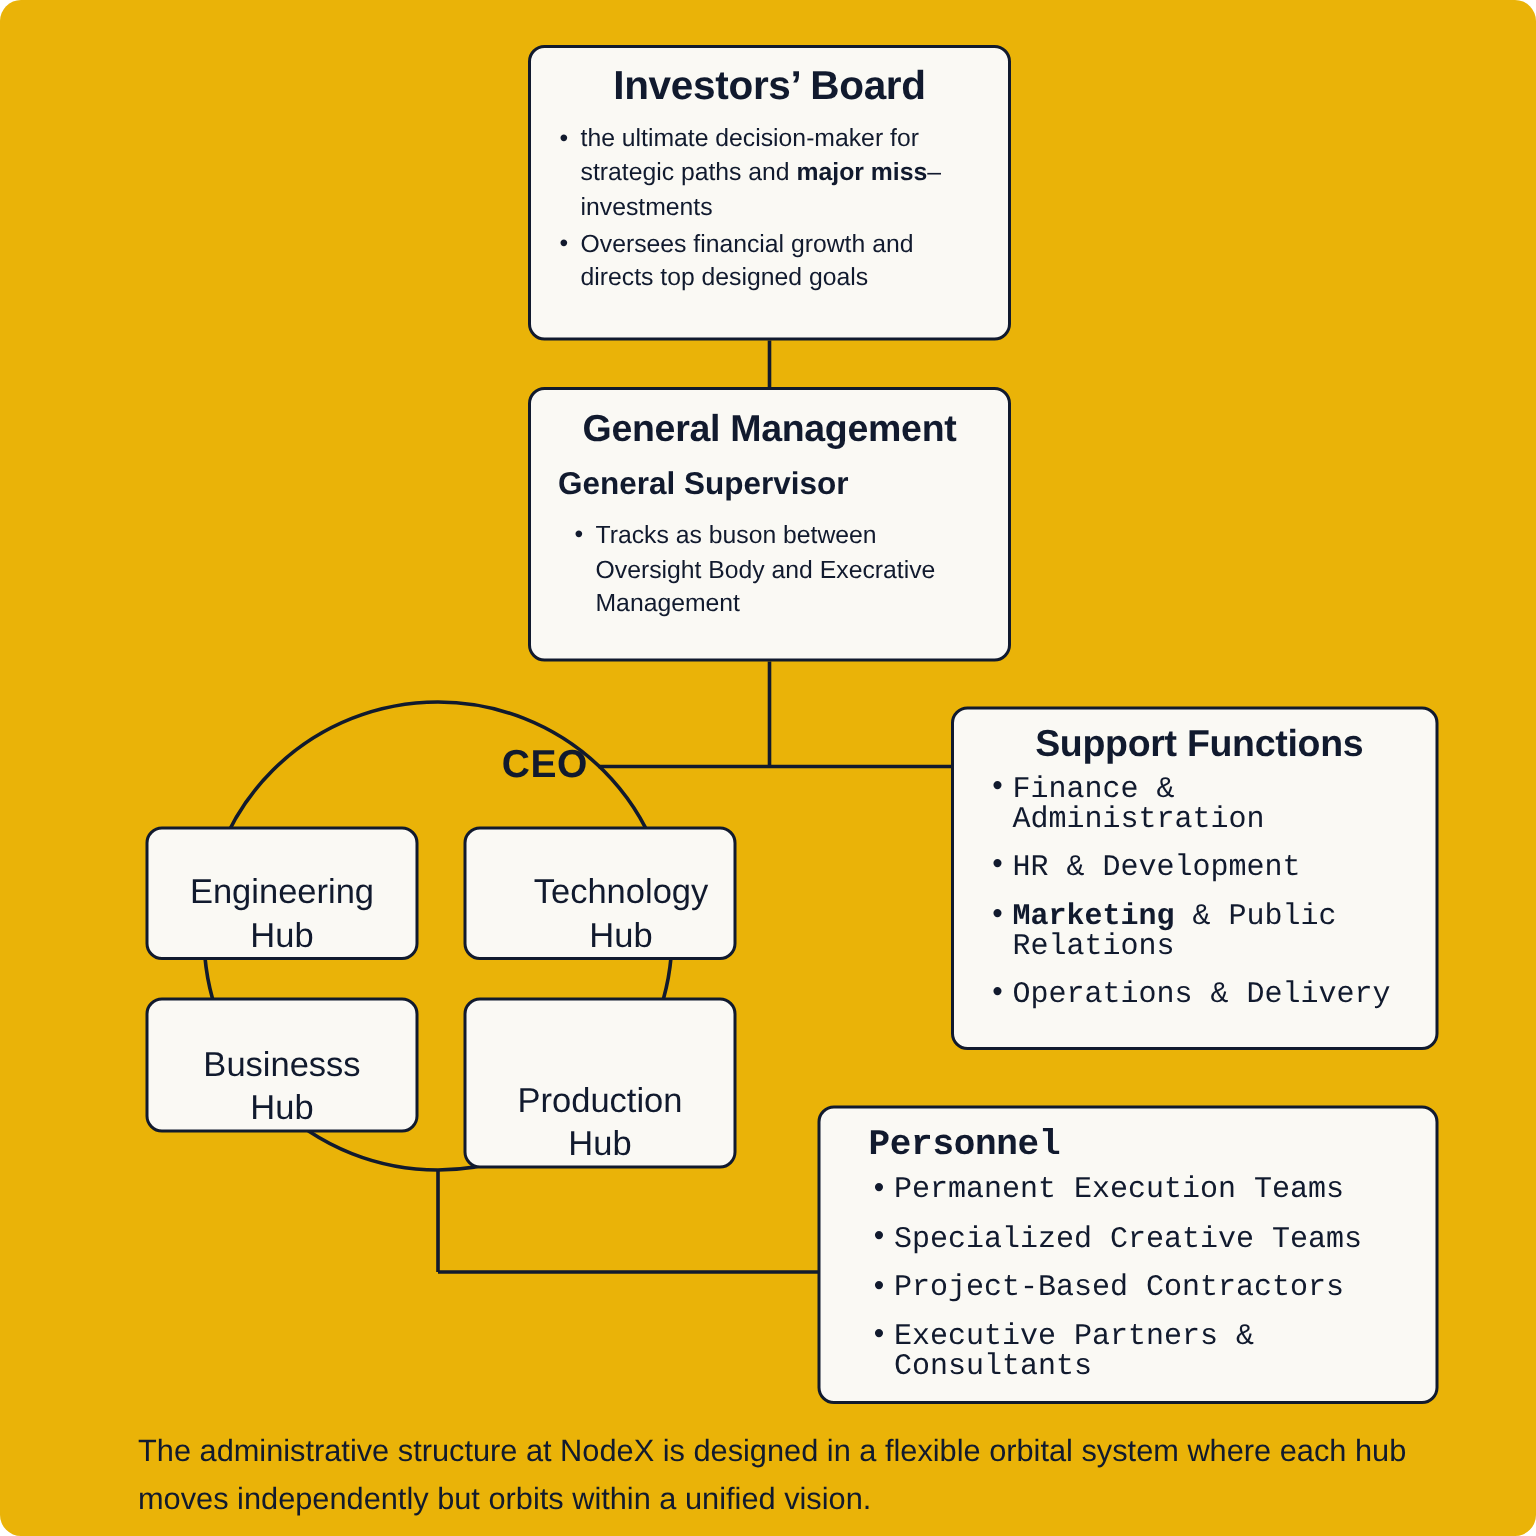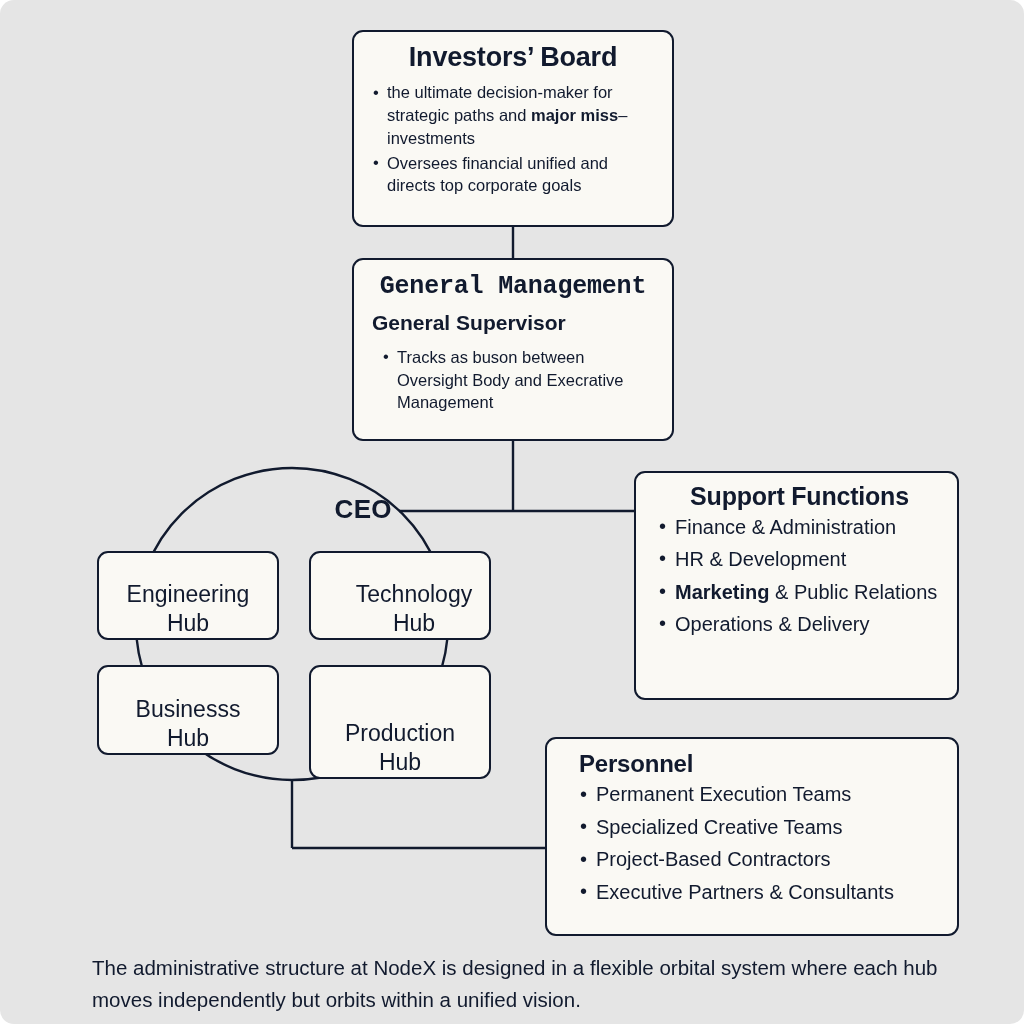--- a/index.html
+++ b/index.html
@@ -12,21 +12,21 @@
     height: 1024px;
     background: #ffffff;
     font-family: "Liberation Sans", sans-serif;
     -webkit-font-smoothing: antialiased;
   }
 
   #canvas {
     position: relative;
     width: 1024px;
     height: 1024px;
-    background: #e5e5e5;
+    background: #eab308;
     border-radius: 14px;
     overflow: hidden;
     box-sizing: border-box;
   }
 
   
   #connectors {
     position: absolute;
     left: 0;
     top: 0;
@@ -96,21 +96,20 @@
     top: 258px;
     width: 322px;
     height: 183px;
     padding: 13px 18px 0 18px;
   }
   #general-management .node-title {
     font-size: 25px;
     text-align: center;
     line-height: 1.1;
     margin-bottom: 10px;
-    font-family: Liberation Mono, monospace;
   }
   #general-management .subtitle {
     font-size: 21px;
     font-weight: bold;
     line-height: 1.1;
     margin-bottom: 12px;
   }
   #general-management .bullets {
     font-size: 16.5px;
     line-height: 1.39;
@@ -127,34 +126,36 @@
   }
   #support-functions .node-title {
     font-size: 25px;
     text-align: center;
     line-height: 1.1;
     margin-bottom: 6px;
   }
   #support-functions .bullets {
     font-size: 20px;
     line-height: 1.0;
+    font-family: Liberation Mono, monospace;
   }
   #support-functions .bullets li {
     padding-left: 17px;
     margin-bottom: 12.5px;
   }
   .strong-frag { font-weight: bold; }
 
   
   #personnel {
     left: 545px;
     top: 737px;
     width: 414px;
     height: 199px;
     padding: 12px 14px 0 32px;
+    font-family: Liberation Mono, monospace;
   }
   #personnel .node-title {
     font-size: 24px;
     line-height: 1.1;
     margin-bottom: 7px;
   }
   #personnel .bullets {
     font-size: 20px;
     line-height: 1.0;
   }
@@ -227,21 +228,21 @@
 
       <line x1="292" y1="780" x2="292" y2="848"></line>
       <line x1="292" y1="848" x2="547" y2="848"></line>
     </g>
   </svg>
 
   <div class="node" id="investors-board">
     <div class="node-title">Investors’ Board</div>
     <ul class="bullets">
       <li><span>the ultimate decision-maker for strategic paths and </span><b class="strong-frag">major  miss</b><span>–investments</span></li>
-      <li>Oversees financial unified and directs top corporate goals</li>
+      <li>Oversees financial growth and directs top designed goals</li>
     </ul>
   </div>
 
   <div class="node" id="general-management">
     <div class="node-title">General Management</div>
     <div class="subtitle">General Supervisor</div>
     <ul class="bullets">
       <li>Tracks as buson between Oversight Body and Execrative Management</li>
     </ul>
   </div>

